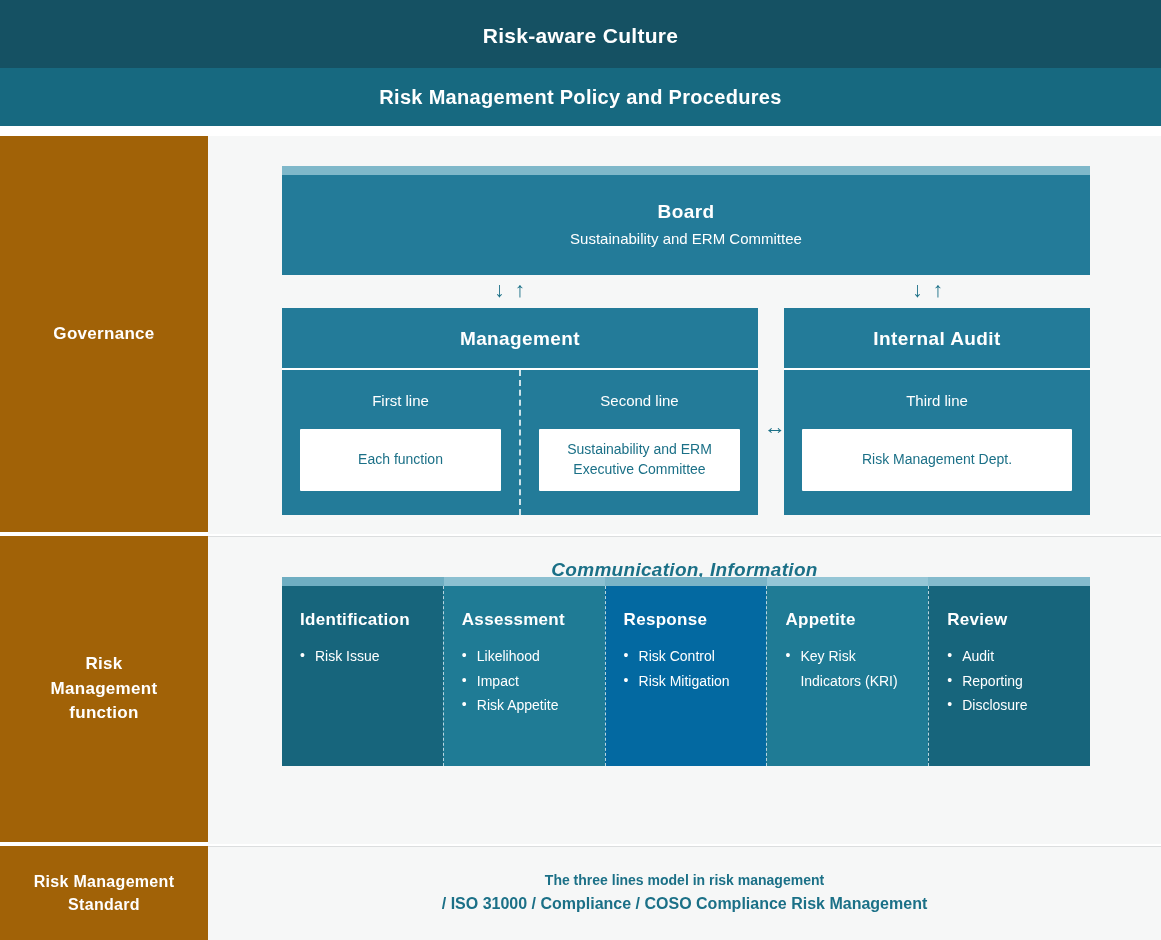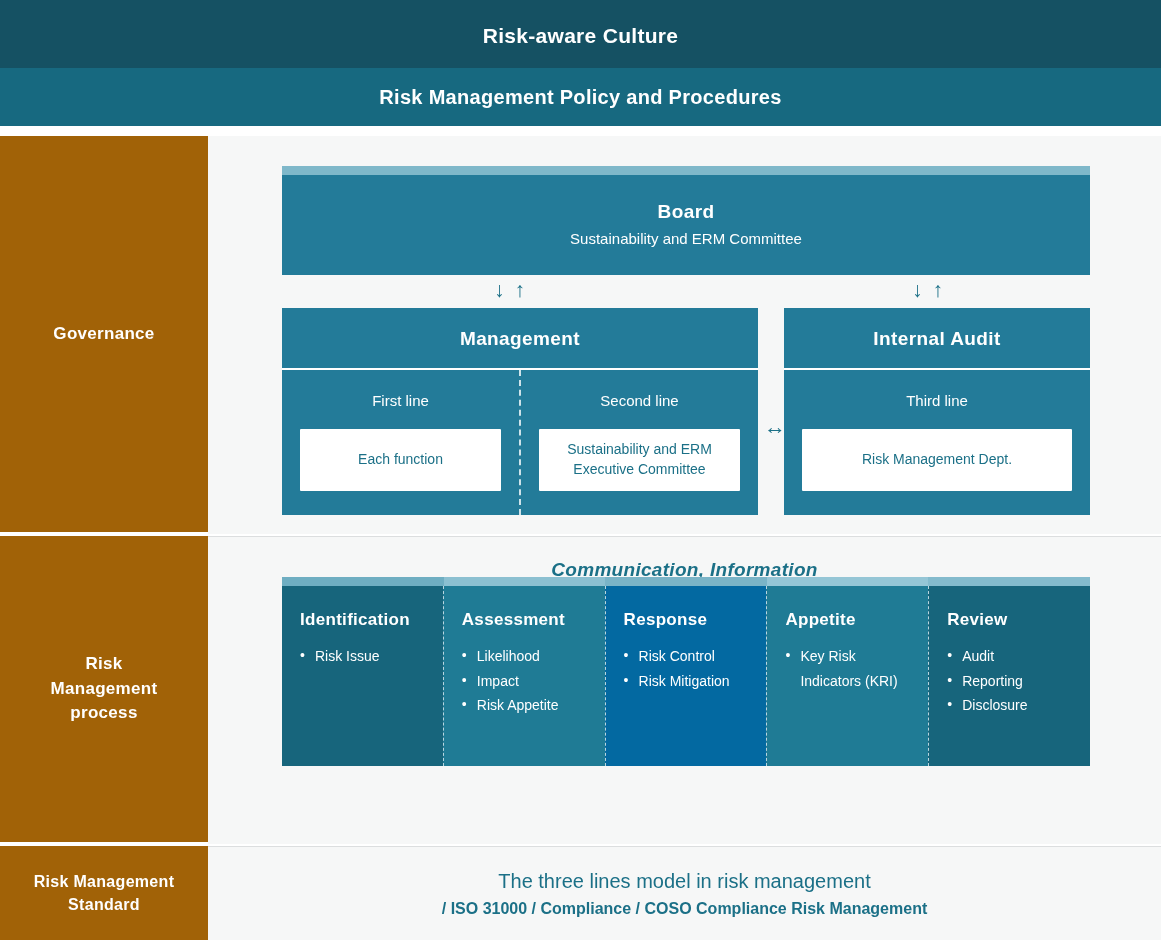--- a/index.html
+++ b/index.html
@@ -124,21 +124,21 @@
     position: absolute; left: 0; top: 266px; width: 100%;
     text-align: center; color: #1B7087; font-size: 15px; font-weight: 700;
   }
 
   
   .std-wrap {
     height: 100%; display: flex; flex-direction: column;
     align-items: center; justify-content: center;
     color: #1B7087; text-align: center; line-height: 1.55;
   }
-  .std-line1 { font-size: 20px; font-weight: 400; }
+  .std-line1 { font-size: 14px; font-weight: 700; }
   .std-line2 { font-size: 16px; font-weight: 700; }
 </style>
 </head>
 <body>
 
 <div class="page">
 
   <div class="band band-culture">
     <span>Risk-aware Culture</span>
   </div>
@@ -206,21 +206,21 @@
 
         </div>
       </div>
     </div>
 
     <div class="row row-proc">
       <div class="side">
         <span>
           <span>Risk</span><br>
           <span>Management</span><br>
-          <span>process</span>
+          <span>function</span>
         </span>
       </div>
       <div class="main">
         <div class="proc-title">Communication, Information</div>
 
         <div class="proc-wrap">
           <div class="proc-accent">
             <span style="background:#6FAEC2"></span>
             <span style="background:#8CC0D1"></span>
             <span style="background:#7AB4C7"></span>

